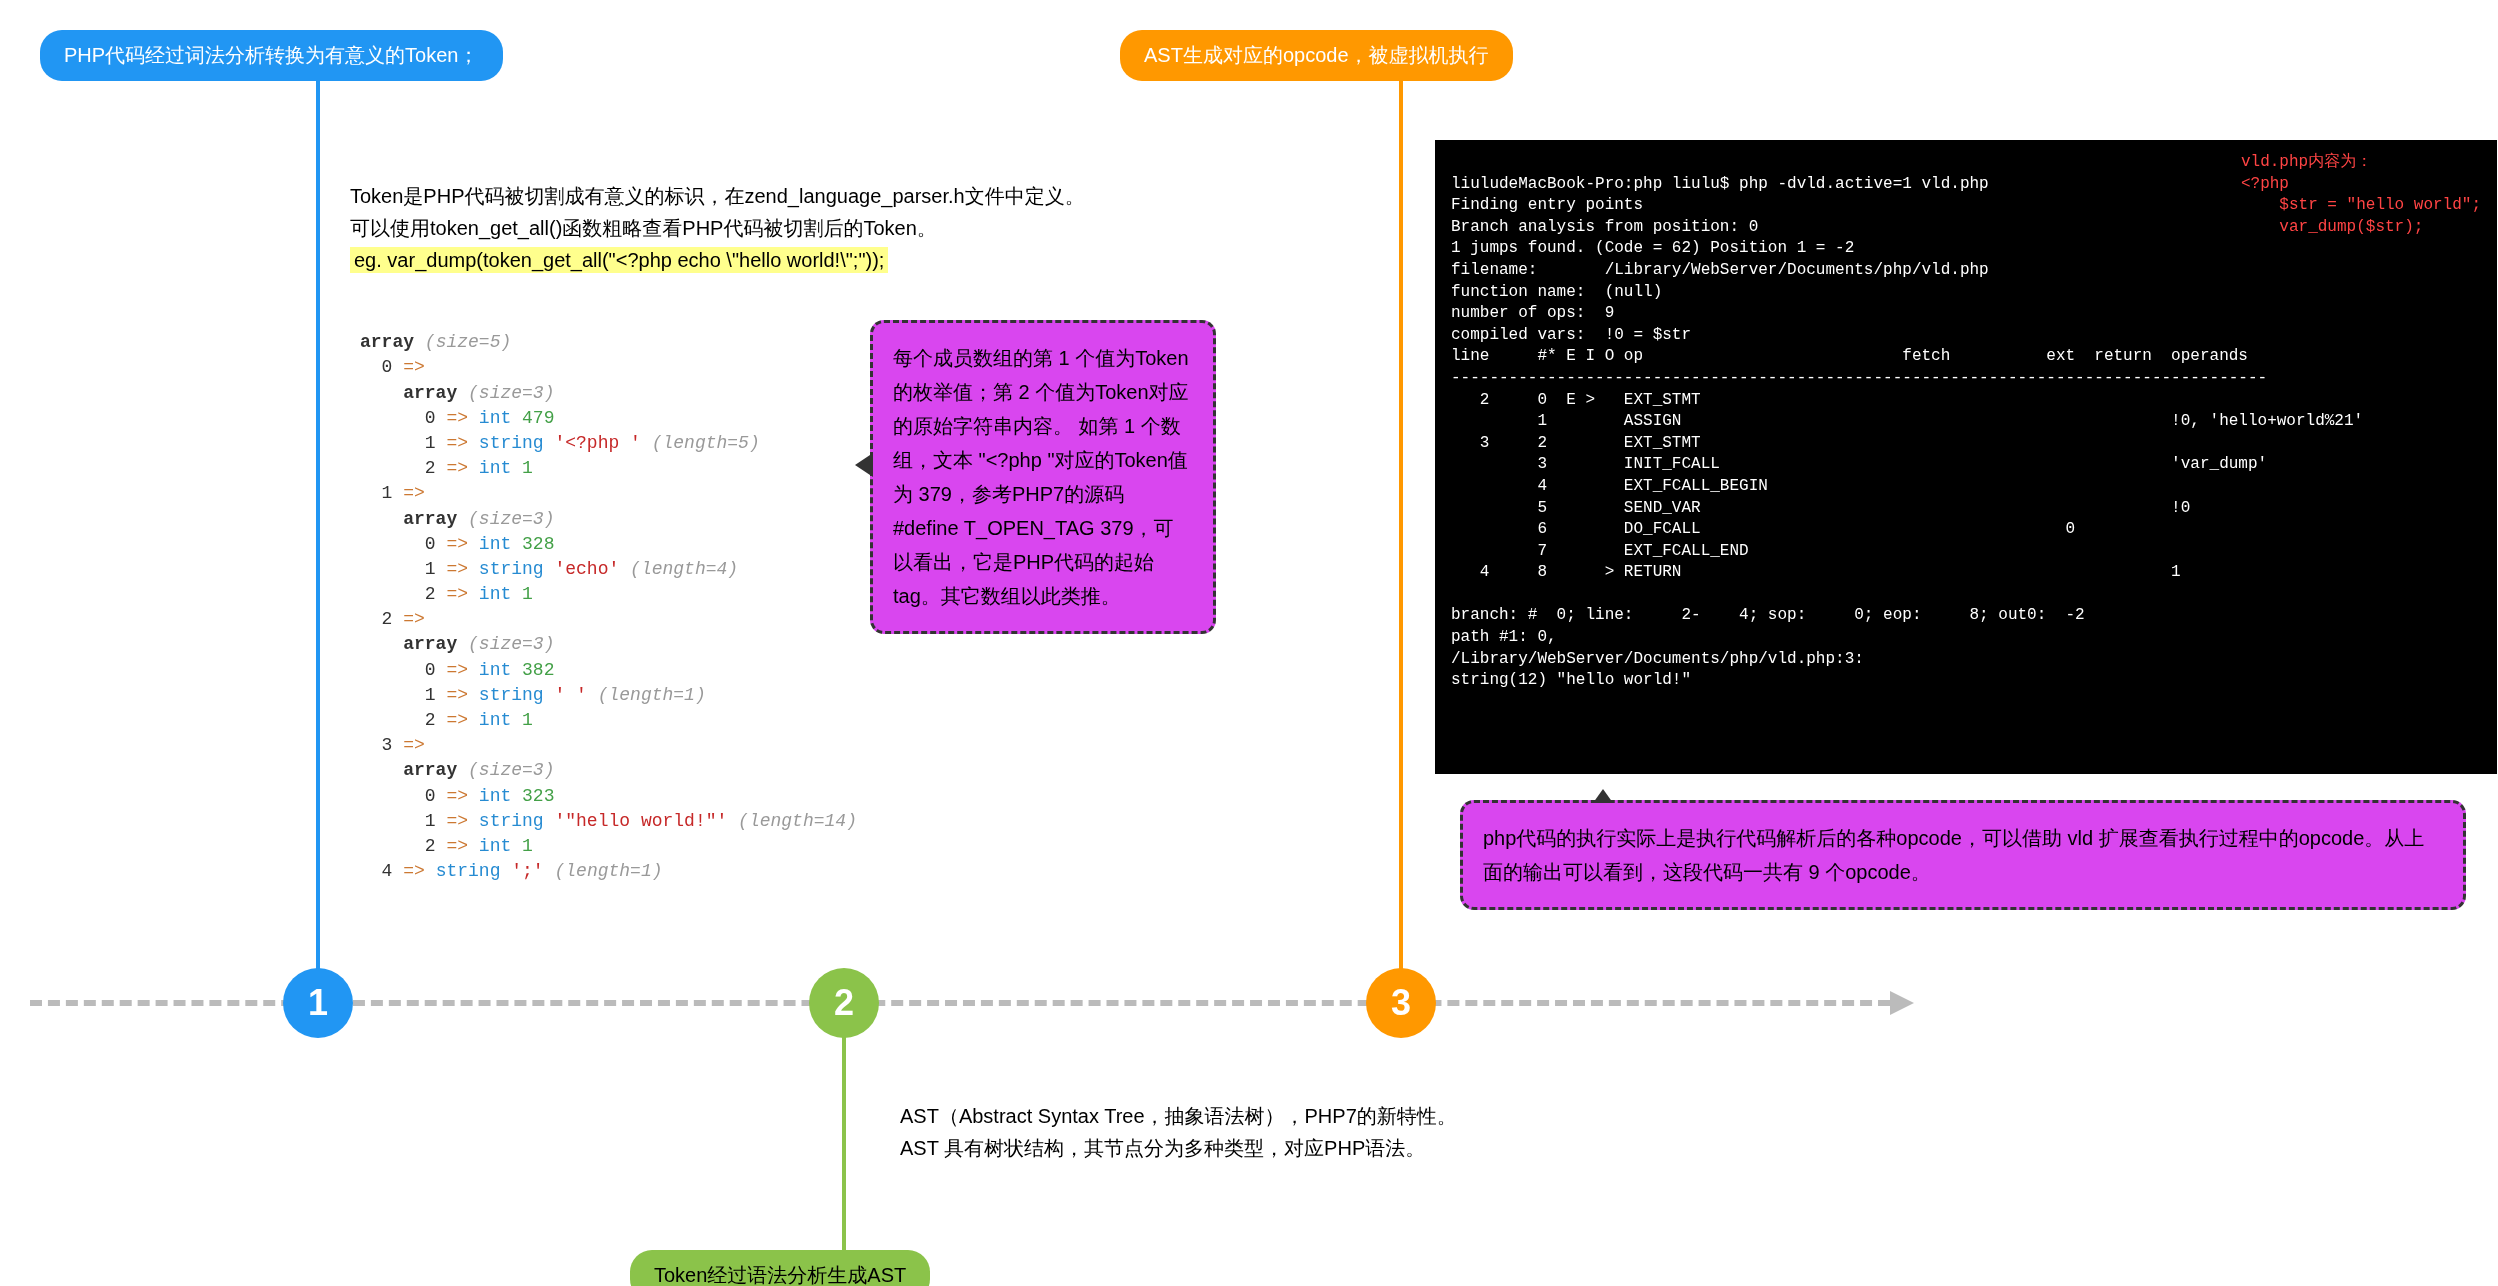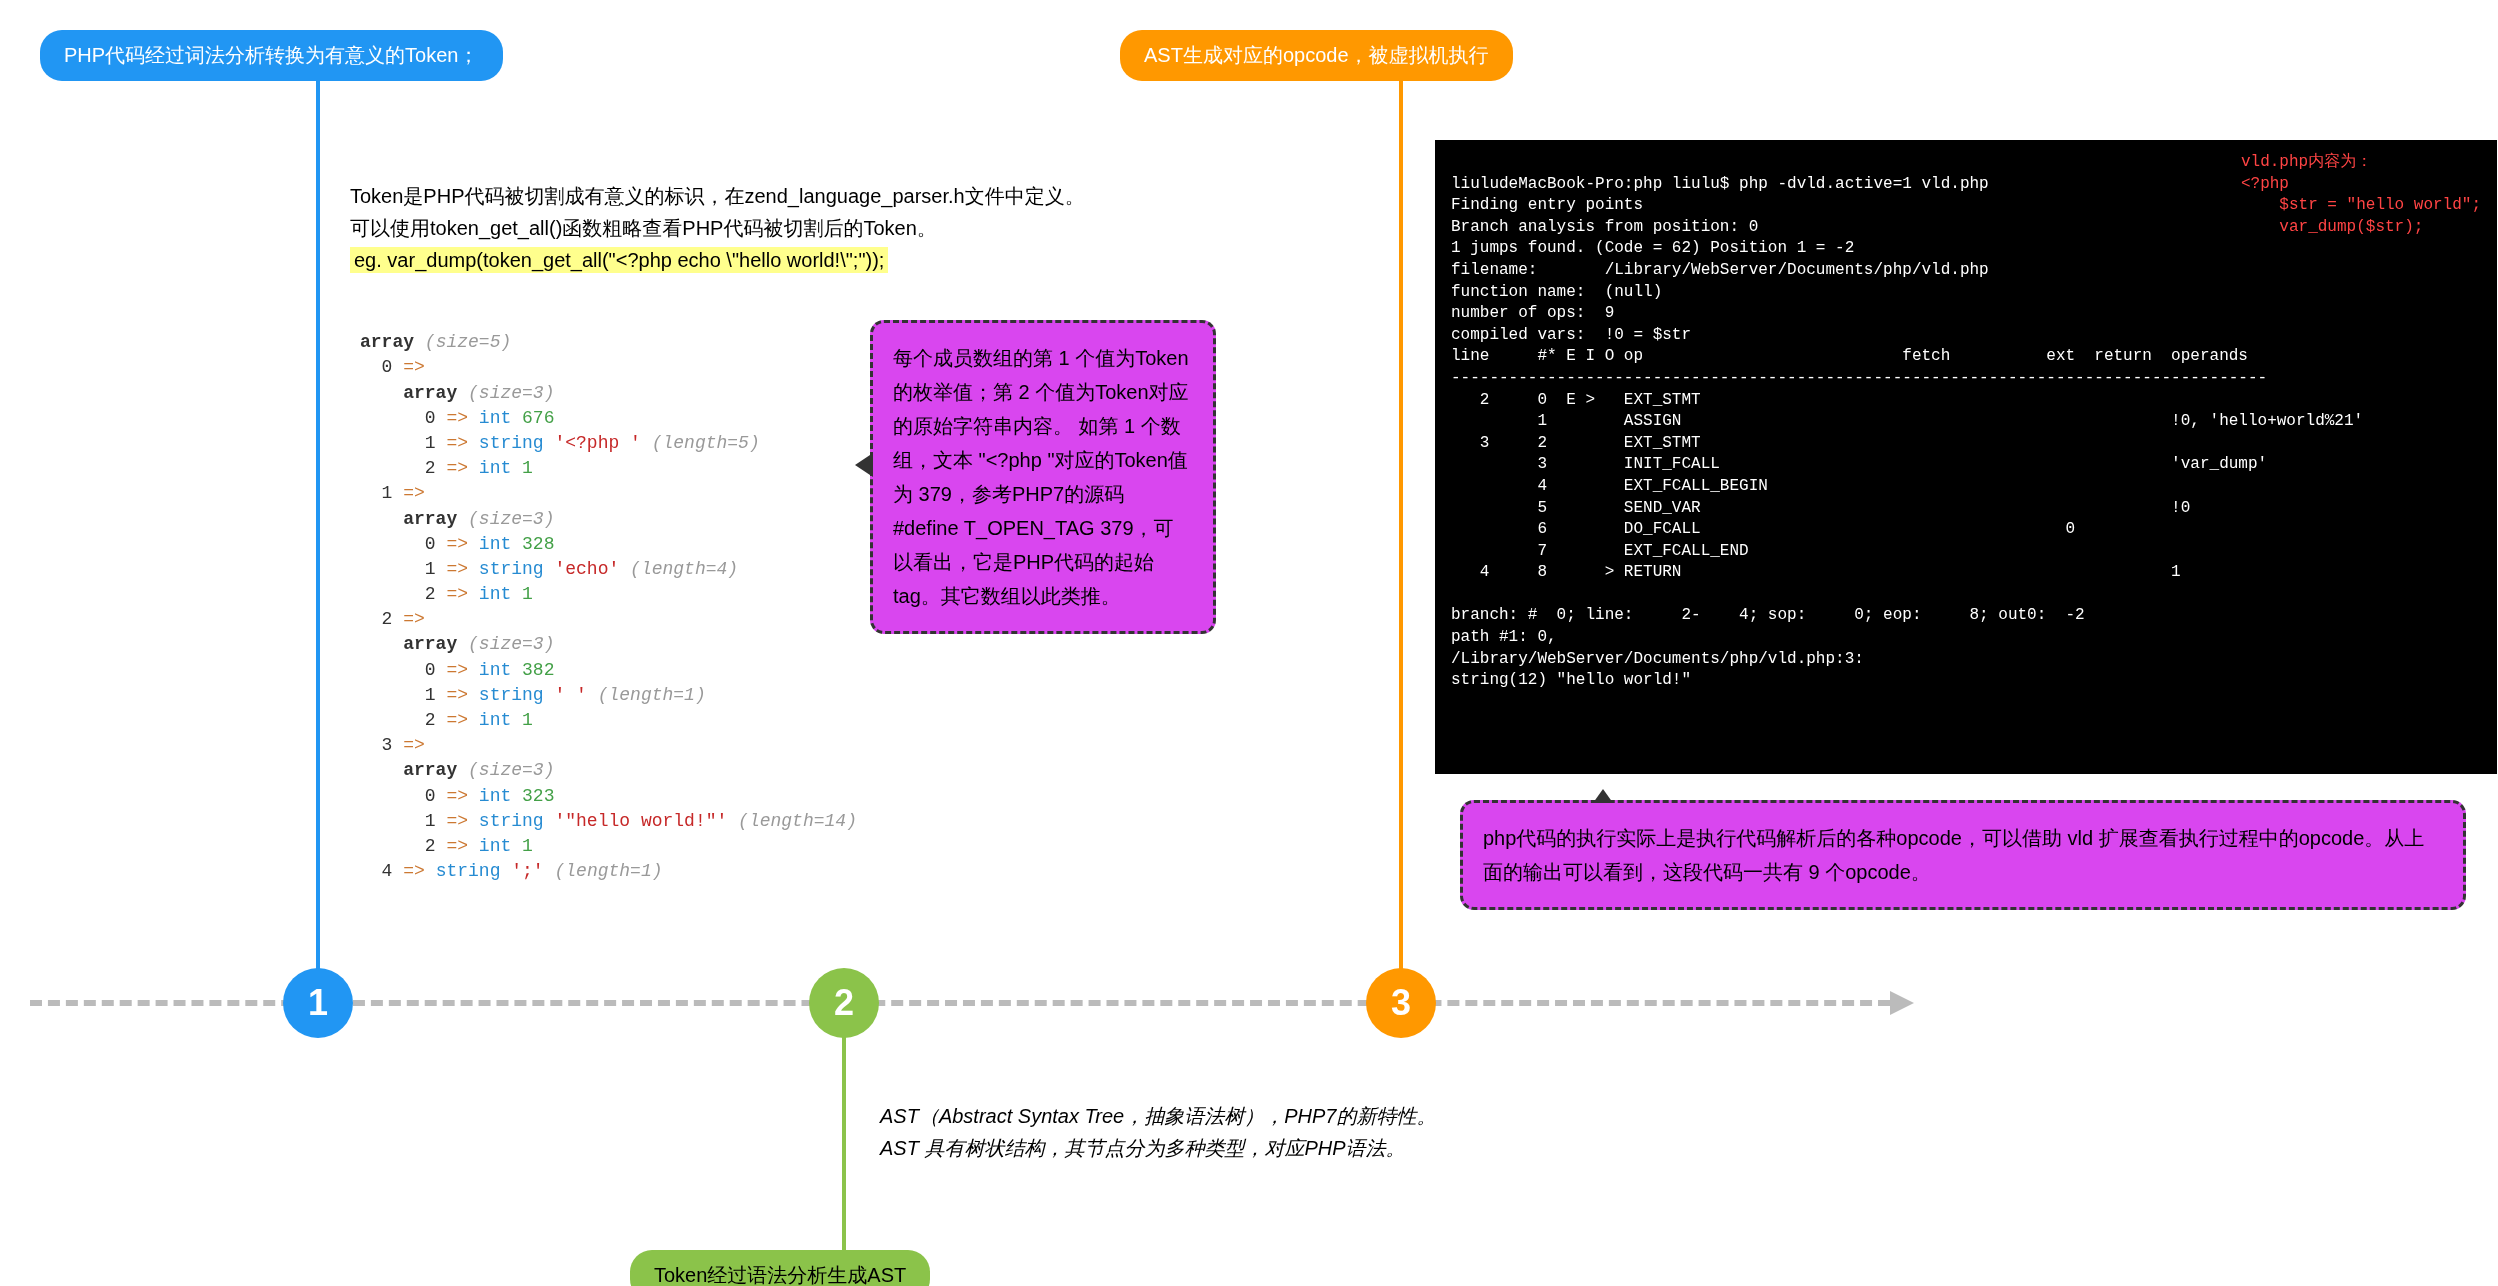--- a/index.html
+++ b/index.html
@@ -134,21 +134,21 @@
 <div class="text-block" style="left:350px; top:180px; width:780px;">
   <div>Token是PHP代码被切割成有意义的标识，在zend_language_parser.h文件中定义。</div>
   <div>可以使用token_get_all()函数粗略查看PHP代码被切割后的Token。</div>
   <div><span class="highlight-yellow">eg. var_dump(token_get_all("&lt;?php echo \"hello world!\";"));</span></div>
 </div>
 
 <div class="code-block" style="position:absolute; left:360px; top:305px;">
 <b>array</b> <i class="meta">(size=5)</i>
   0 <span class="kw">=&gt;</span>
     <b>array</b> <i class="meta">(size=3)</i>
-      0 <span class="kw">=&gt;</span> <span class="int">int</span> <span class="str">676</span>
+      0 <span class="kw">=&gt;</span> <span class="int">int</span> <span class="str">479</span>
       1 <span class="kw">=&gt;</span> <span class="int">string</span> <span class="str2">'&lt;?php '</span> <i class="meta">(length=5)</i>
       2 <span class="kw">=&gt;</span> <span class="int">int</span> <span class="str">1</span>
   1 <span class="kw">=&gt;</span>
     <b>array</b> <i class="meta">(size=3)</i>
       0 <span class="kw">=&gt;</span> <span class="int">int</span> <span class="str">328</span>
       1 <span class="kw">=&gt;</span> <span class="int">string</span> <span class="str2">'echo'</span> <i class="meta">(length=4)</i>
       2 <span class="kw">=&gt;</span> <span class="int">int</span> <span class="str">1</span>
   2 <span class="kw">=&gt;</span>
     <b>array</b> <i class="meta">(size=3)</i>
       0 <span class="kw">=&gt;</span> <span class="int">int</span> <span class="str">382</span>
@@ -162,21 +162,21 @@
   4 <span class="kw">=&gt;</span> <span class="int">string</span> <span class="str2">';'</span> <i class="meta">(length=1)</i>
 </div>
 
 <div class="dashed-box dashed-box-small-arrow" style="left:870px; top:320px; width:300px;">每个成员数组的第 1 个值为Token的枚举值；第 2 个值为Token对应的原始字符串内容。
 如第 1 个数组，文本 "&lt;?php "对应的Token值为 379，参考PHP7的源码 #define T_OPEN_TAG 379，可以看出，它是PHP代码的起始tag。其它数组以此类推。</div>
 
 <div class="connector conn-green" style="left:842px; top:1030px; height:220px;"></div>
 <div class="circle c2" style="left:809px; top:968px;">2</div>
 <div class="bubble bubble-green" style="left:630px; top:1250px;">Token经过语法分析生成AST</div>
 
-<div class="text-block" style="left:880px; top:1100px; width:700px;font-style:italic;">
+<div class="text-block" style="left:900px; top:1100px; width:700px;">
   <div>AST（Abstract Syntax Tree，抽象语法树），PHP7的新特性。</div>
   <div>AST 具有树状结构，其节点分为多种类型，对应PHP语法。</div>
 </div>
 
 <div class="bubble bubble-orange" style="left:1120px; top:30px;">AST生成对应的opcode，被虚拟机执行</div>
 <div class="connector conn-orange" style="left:1399px; top:80px; height:890px;"></div>
 <div class="circle c3" style="left:1366px; top:968px;">3</div>
 
 <div class="terminal" style="left:1435px; top:140px; width:1030px; height:610px;">
 <span>liuludeMacBook-Pro:php liulu$ php -dvld.active=1 vld.php

